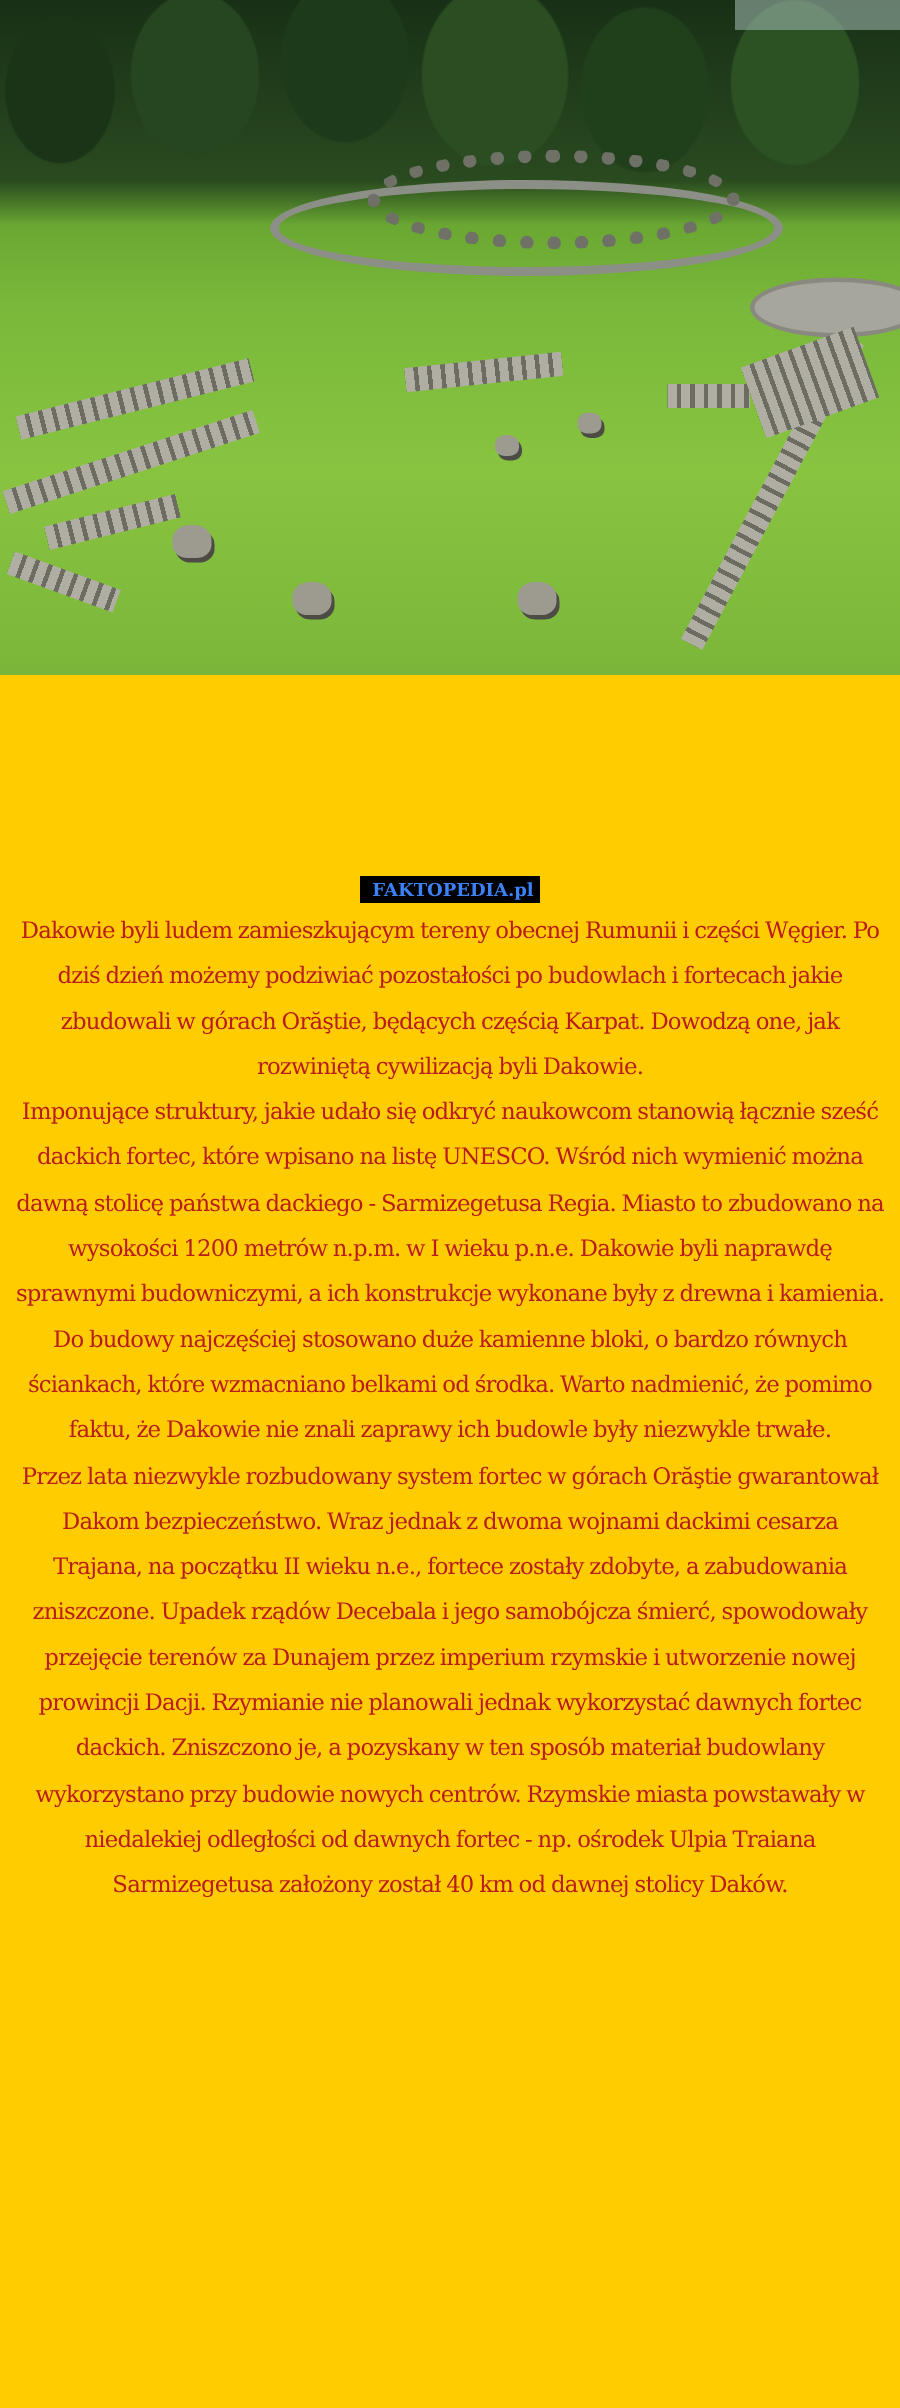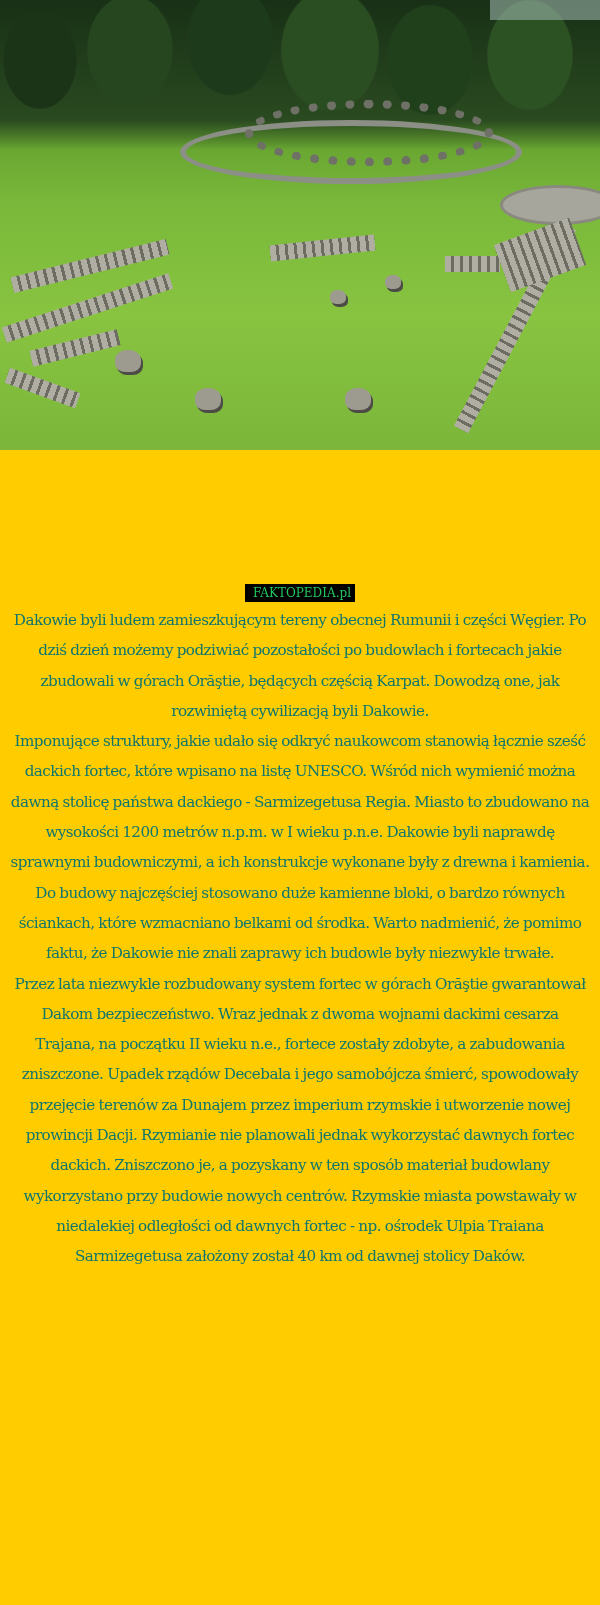--- a/index.html
+++ b/index.html
@@ -26,27 +26,27 @@
   .ring { position: absolute; border: 6px solid #8c8f85; border-radius: 50%; }
   .ring.outer { left: 180px; top: 120px; width: 330px; height: 52px; }
   .ring.inner { left: 245px; top: 100px; width: 230px; height: 48px; border: 9px dotted #6f7167; }
   .disc { position: absolute; left: 500px; top: 185px; width: 110px; height: 34px; border-radius: 50%; background: #a7a69d; border: 3px solid #8a897f; }
   .wall { position: absolute; background: repeating-linear-gradient(90deg, #b0aea3 0 6px, #6d6c63 6px 9px); height: 16px; }
   .stone { position: absolute; width: 26px; height: 22px; border-radius: 45% 45% 40% 40%; background: #9d9b90; box-shadow: 2px 3px 0 #4c4b45; }
 
   .spacer { height: 132px; }
   .badge-row { text-align: center; height: 18px; margin-bottom: 0; }
   .badge {
-    display: inline-block; background: #000; color: #22c55e;
-    font-family: "DejaVu Serif", serif; font-weight: normal; font-size: 12px;
+    display: inline-block; background: #000; color: #3b82f6;
+    font-family: "DejaVu Serif", serif; font-weight: bold; font-size: 12px;
     line-height: 18px; padding: 0 4px 0 8px; letter-spacing: 0px;
   }
   .text {
     margin: 0; padding: 5px 10px 0 10px;
-    text-align: center; color: #0f766e;
+    text-align: center; color: #b91c1c;
     font-family: "DejaVu Serif", serif; font-size: 15.2px; line-height: 30.3px;
     letter-spacing: -0.55px; word-spacing: -0.5px;
   }
   .text p { margin: 0; }
 </style>
 </head>
 <body>
 
 <div class="photo" title="Ruiny dackiej twierdzy Sarmizegetusa Regia - kamienne bloki i okrągłe sanktuarium na trawiastym zboczu wśród lasu">
   <div class="trees"></div>

